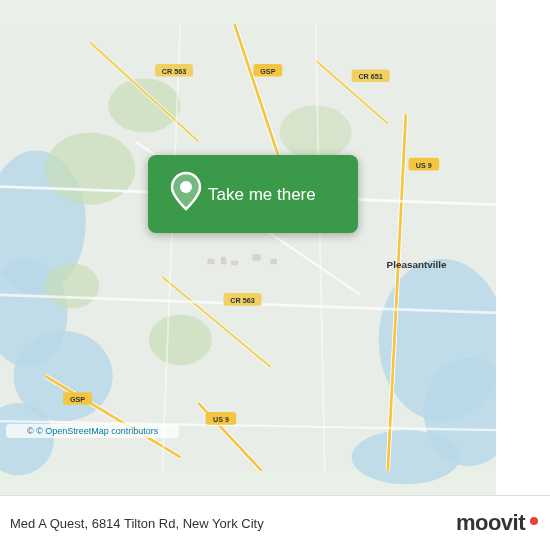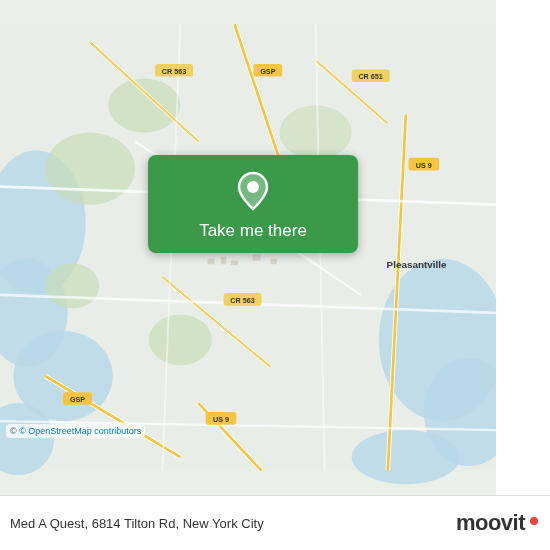--- a/index.html
+++ b/index.html
@@ -28,21 +28,21 @@
 
     
     #take-me-there-overlay {
       position: absolute;
       top: 155px;
       left: 148px;
       width: 210px;
       background: #3a9a4a;
       border-radius: 8px;
       display: flex;
-      flex-direction: column;
+      flex-direction: row;
       align-items: center;
       padding: 14px 16px 12px 16px;
       box-shadow: 0 2px 10px rgba(0,0,0,0.3);
       cursor: pointer;
     }
 
     #location-pin-icon {
       width: 44px;
       height: 44px;
       margin-bottom: 8px;
@@ -98,21 +98,21 @@
       top: -2px;
     }
 
     #osm-attribution {
       position: absolute;
       bottom: 57px;
       left: 6px;
       font-size: 9px;
       color: #555;
       background: rgba(255,255,255,0.75);
-      padding: 2px 4px;
+      padding: 2px 21px;
       border-radius: 4px;
     }
 
     #osm-link {
       color: #0078a8;
       text-decoration: none;
     }
   </style>
 </head>
 <body>

